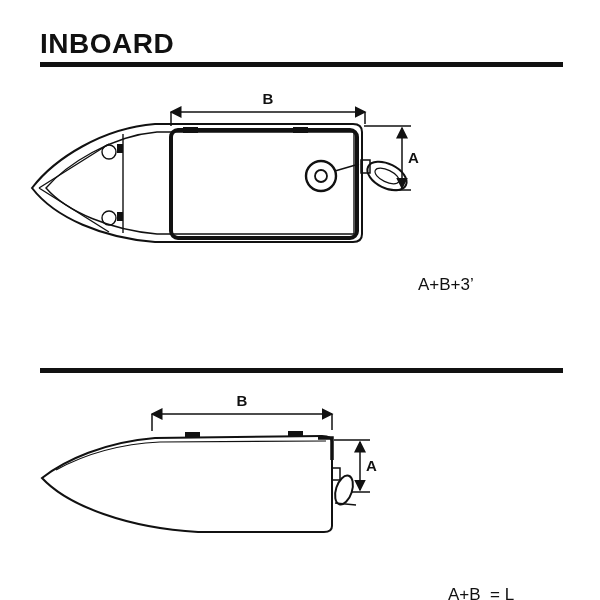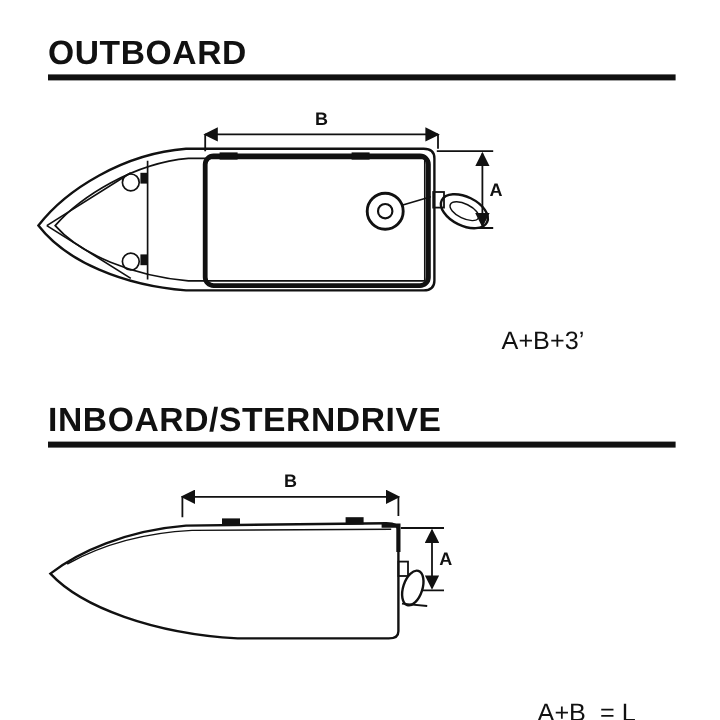--- a/index.html
+++ b/index.html
@@ -10,31 +10,31 @@
     color: #111;
   }
   .page { position: relative; width: 600px; height: 600px; background: #fff; overflow: hidden; }
   .heading {
     position: absolute; left: 40px;
     font-size: 28px; font-weight: 800; letter-spacing: 0.5px; color: #111;
   }
   .rule { position: absolute; left: 40px; width: 523px; height: 5px; background: #111; }
   .diagram { position: absolute; }
   .formula {
-    position: absolute; font-size: 21px; font-weight: 500;
+    position: absolute; font-size: 17px; font-weight: 500;
     color: #111; white-space: pre; line-height: 35px;
   }
   svg text { font-family: "Liberation Sans", sans-serif; }
 </style>
 </head>
 <body>
 
 <div class="page">
 
-  <div class="heading" style="top:28px">OUTBOARD</div>
+  <div class="heading" style="top:28px">INBOARD</div>
   <div class="rule" style="top:62px"></div>
 
   <svg class="diagram" style="left:25px; top:76px" width="400" height="195" viewBox="0 0 400 195">
     <defs>
       <marker id="arrO" markerWidth="8" markerHeight="8" refX="7" refY="4" orient="auto-start-reverse">
         <path d="M0,0 L8,4 L0,8 Z" fill="#111"></path>
       </marker>
     </defs>
 
     <g stroke="#111" fill="none" stroke-width="2">
@@ -68,21 +68,20 @@
       <line x1="339" y1="50" x2="386" y2="50"></line>
       <line x1="368" y1="114" x2="386" y2="114"></line>
     </g>
     <text x="383" y="87" font-size="15" font-weight="bold" fill="#111">A</text>
   </svg>
 
   <div class="formula" style="left:418px; top:197px">
     <div>A+B+3’</div>
   </div>
 
-  <div class="heading" style="top:334px">INBOARD/STERNDRIVE</div>
   <div class="rule" style="top:368px"></div>
 
   <svg class="diagram" style="left:30px; top:384px" width="400" height="175" viewBox="0 0 400 175">
     <defs>
       <marker id="arrI" markerWidth="8" markerHeight="8" refX="7" refY="4" orient="auto-start-reverse">
         <path d="M0,0 L8,4 L0,8 Z" fill="#111"></path>
       </marker>
     </defs>
 
     <g stroke="#111" fill="none" stroke-width="2">

